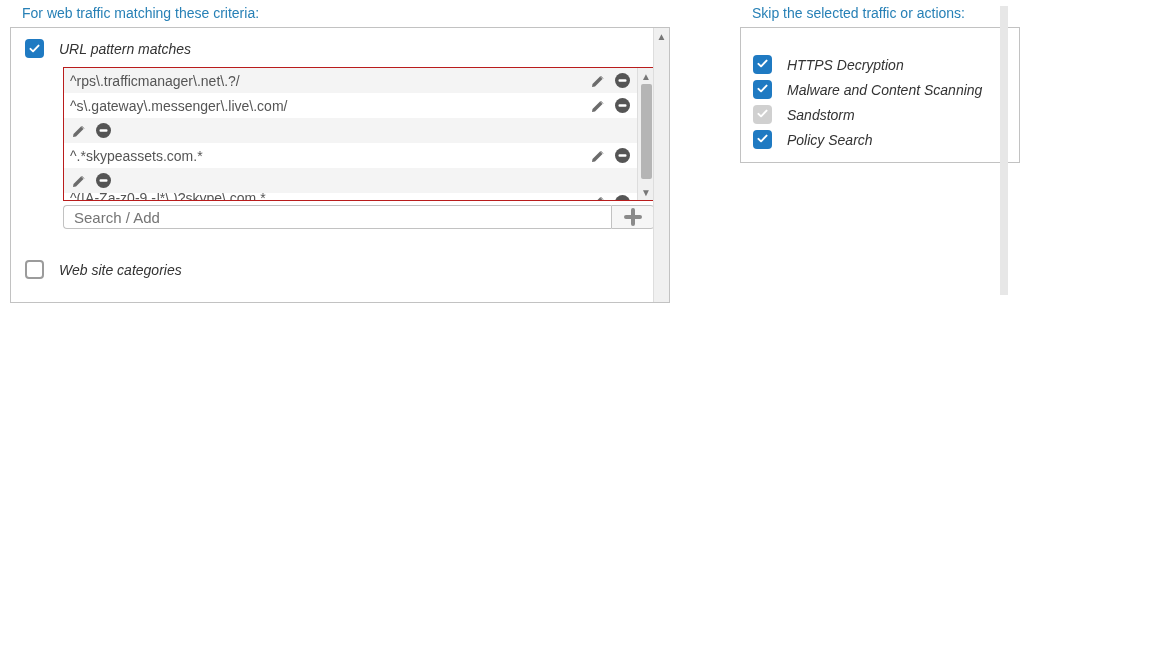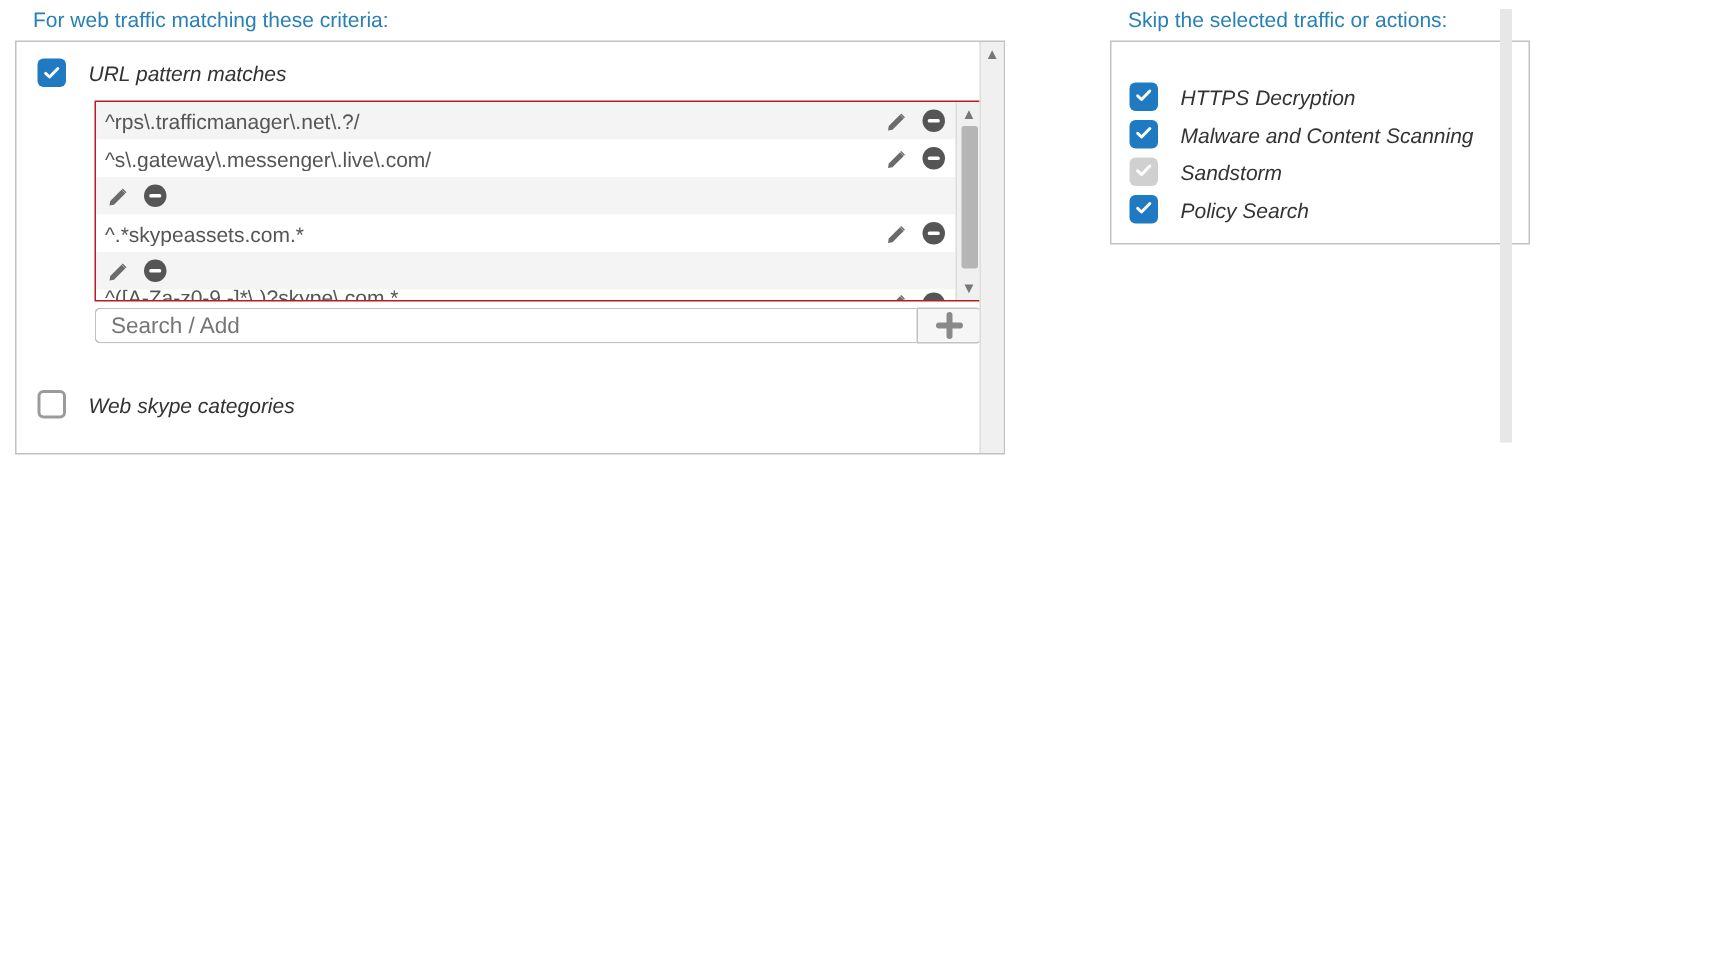--- a/index.html
+++ b/index.html
@@ -323,21 +323,21 @@
           <div class="addbtn">
             <svg width="20" height="20" viewBox="0 0 20 20">
               <path d="M10 3 V17 M3 10 H17" stroke="#8a8a8a" stroke-width="4" stroke-linecap="round"></path>
             </svg>
           </div>
         </div>
       </div>
 
       <div class="row pattern-row wsc-row">
         <span class="cb unchecked"></span>
-        <span class="cb-label">Web skype categories</span>
+        <span class="cb-label">Web site categories</span>
       </div>
 
       <div class="panel-scroll-right">
         <div class="arrow">▲</div>
       </div>
     </div>
   </div>
 
   <div class="right-col">
     <p class="section-title">Skip the selected traffic or actions:</p>

